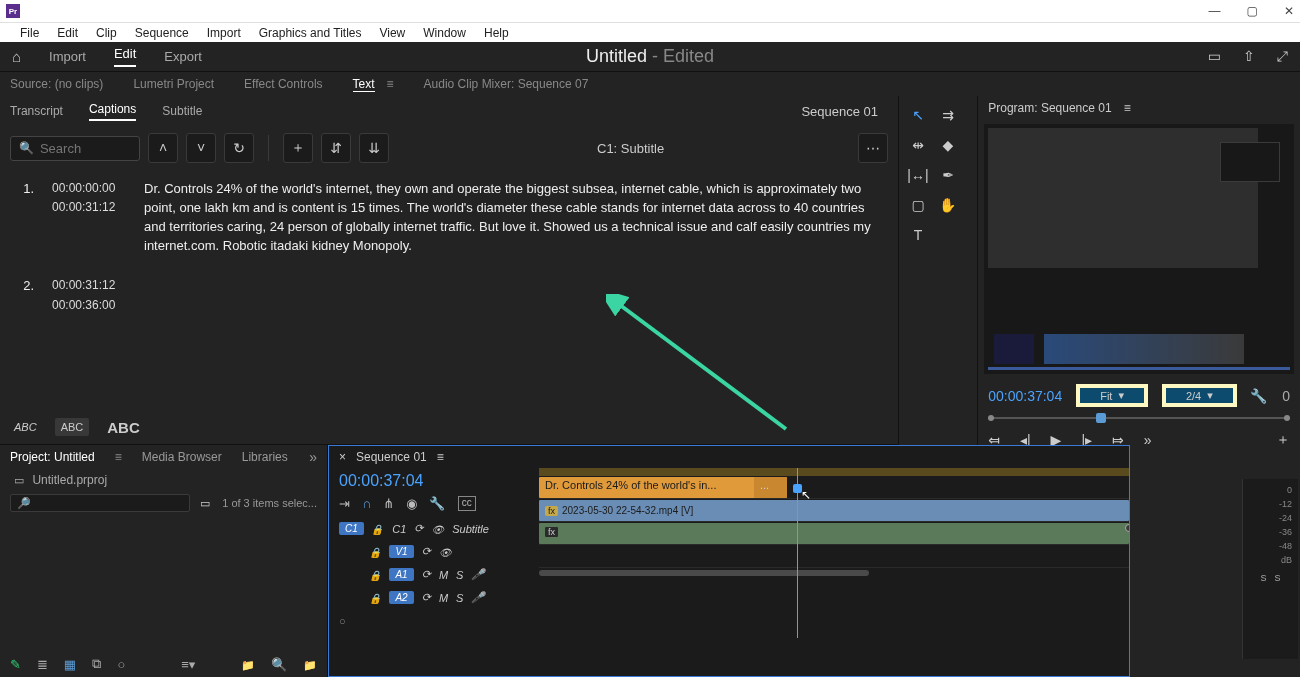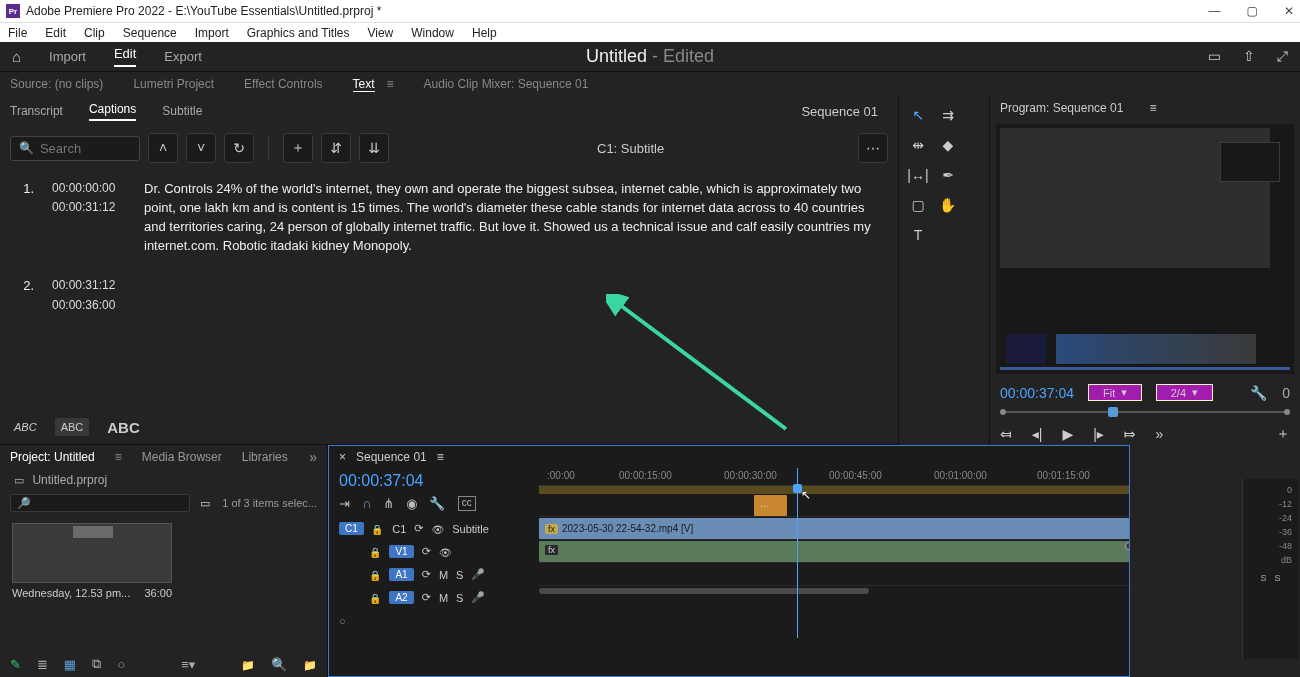--- a/index.html
+++ b/index.html
@@ -5,21 +5,21 @@
 * { margin:0; padding:0; box-sizing:border-box; font-family:"Segoe UI",Arial,sans-serif; }
 body { background:#1e1e1e; color:#ccc; width:1300px; height:677px; overflow:hidden; font-size:12px; position:relative; }
 
 
 .titlebar { height:22px; background:#fff; color:#222; display:flex; align-items:center; padding:0 6px; }
 .titlebar .app-icon { width:14px; height:14px; background:#5b2d8c; margin-right:6px; display:flex; align-items:center; justify-content:center; color:#fff; font-size:8px; font-weight:bold; }
 .titlebar .win-controls { margin-left:auto; display:flex; gap:26px; }
 .titlebar .win-controls span { font-size:12px; color:#444; cursor:default; }
 
 
-.menubar { height:20px; background:#fff; color:#222; display:flex; align-items:center; padding:0 8px; gap:18px; border-top:1px solid #e0e0e0; }
+.menubar { height:20px; background:#fff; color:#222; display:flex; align-items:center; padding:0 20px; gap:18px; border-top:1px solid #e0e0e0; }
 .menubar span { font-size:12px; cursor:default; }
 
 
 .workspace-bar { height:30px; background:#232323; display:flex; align-items:center; padding:0 12px; gap:28px; border-bottom:1px solid #111; }
 .workspace-bar .home-icon { color:#ccc; font-size:15px; }
 .workspace-bar .ws-tab { color:#aaa; font-size:13px; cursor:default; }
 .workspace-bar .ws-tab.active { color:#fff; border-bottom:2px solid #fff; padding-bottom:4px; }
 .workspace-bar .doc-title { position:absolute; left:50%; transform:translateX(-50%); color:#eee; font-size:18px; }
 .workspace-bar .doc-title .edited { color:#888; }
 .workspace-bar .right-icons { margin-left:auto; display:flex; gap:22px; color:#ccc; font-size:14px; }
@@ -82,21 +82,21 @@
 
 
 .timeline-panel { flex:1; background:#1b1b1b; border:1px solid #3a7bd5; position:relative; }
 .tl-tabs { height:22px; display:flex; align-items:center; padding:0 10px; gap:10px; color:#ccc; font-size:12px; }
 .tl-header { display:flex; }
 .tl-left { width:210px; }
 .tl-right { flex:1; position:relative; }
 .tl-timecode { color:#4aa3ff; font-size:16px; font-weight:500; padding:4px 10px; }
 .tl-tools { display:flex; gap:12px; padding:2px 10px 6px; color:#bbb; font-size:13px; }
 
-.track-head { height:23px; display:flex; align-items:center; gap:8px; padding:0 10px; font-size:11px; color:#ccc; }
+.track-head { height:23px; display:flex; align-items:center; gap:8px; padding:0 10px; font-size:11px; color:#ccc;font-style:italic; }
 .track-head .tag { background:#3e76c4; padding:1px 6px; border-radius:2px; font-size:10px; color:#fff; }
 .track-head .tag.c1 { background:#3e76c4; }
 .track-head .lock::before { content:"🔒"; font-size:10px; }
 .track-head .eye::before { content:"👁"; font-size:10px; }
 .track-head .lbl { color:#ccc; font-size:11px;}
 
 .ruler { height:18px; position:relative; color:#888; font-size:10px; border-bottom:1px solid #333; }
 .ruler span { position:absolute; top:2px; }
 .ruler-bar { height:8px; background:#5a4b1f; width:590px; }
 .playhead { position:absolute; top:0; width:1px; height:170px; background:#4aa3ff; z-index:5; }
@@ -116,31 +116,31 @@
 .tl-scroll { height:10px; background:#1b1b1b; position:relative;}
 .tl-scroll .thumb { position:absolute; height:6px; top:2px; background:#4a4a4a; border-radius:3px;}
 
 
 .tool-col { padding:8px; display:flex; flex-wrap:wrap; align-content:flex-start; gap:8px; }
 .tool-col .tool { width:22px; height:22px; display:flex; align-items:center; justify-content:center; color:#ccc; font-size:14px; }
 .tool-col .tool.sel { color:#4aa3ff; }
 
 
 .right-col { display:flex; flex-direction:column; }
-.prog-tabs { height:24px; display:flex; align-items:center; padding:0 10px; gap:26px; color:#ccc; font-size:12px; }
+.prog-tabs { height:24px; display:flex; align-items:center; padding:0 10px; gap:12px; color:#ccc; font-size:12px; }
 .prog-view { height:250px; background:#181818; margin:4px 6px; position:relative; }
 .prog-view .mini { position:absolute; background:#2a2a2a; }
 .prog-view .m1 { left:4px; top:4px; width:270px; height:140px; background:#2e2e2e;}
 .prog-view .m2 { right:14px; top:18px; width:60px; height:40px; background:#181818; border:1px solid #3a3a3a;}
 .prog-view .m3 { left:10px; bottom:10px; width:40px; height:30px; background:#1a1a3a;}
 .prog-view .m4 { left:60px; bottom:10px; width:200px; height:30px; background:linear-gradient(90deg,#2a4a7a,#3a3a3a);}
 .prog-view .mbar { position:absolute; bottom:4px; left:4px; right:4px; height:3px; background:#3a5a9a;}
 .prog-controls { padding:6px 10px; }
 .prog-tc { color:#4aa3ff; font-size:14px; margin-bottom:6px; display:flex; align-items:center; gap:14px;}
-.prog-tc .dd { background:#a21caf; border:1px solid #fef9c3; padding:1px 14px; font-size:11px; color:#ccc; display:flex; align-items:center; gap:6px;}
+.prog-tc .dd { background:#0c4a6e; border:4px solid #fef9c3; padding:1px 20px; font-size:11px; color:#ccc; display:flex; align-items:center; gap:6px;}
 .prog-tc .settings { margin-left:auto; color:#aaa;}
 .prog-slider { height:10px; position:relative; margin-bottom:8px;}
 .prog-slider::before { content:""; position:absolute; left:4px; right:4px; top:4px; height:2px; background:#555;}
 .prog-slider .dot { position:absolute; width:10px; height:10px; background:#5b9bd5; border-radius:2px; top:0;}
 .prog-slider .dotL { position:absolute; left:0; width:6px; height:6px; background:#888; border-radius:50%; top:2px;}
 .prog-slider .dotR { position:absolute; right:0; width:6px; height:6px; background:#888; border-radius:50%; top:2px;}
 .prog-transport { display:flex; gap:20px; justify-content:center; color:#ccc; font-size:14px; align-items:center;}
 .prog-transport span { cursor:default; }
 .prog-transport .add { margin-left:auto;}
 
@@ -154,21 +154,20 @@
 
 .small-icon { font-size:11px; }
 .folder-icon::before { content:"📁"; font-size:11px; }
 
 </style>
 </head>
 <body>
 
 <div class="titlebar">
   <div class="app-icon">Pr</div>
-  <span>Adobe Premiere Pro 2022 - E:\YouTube Essentials\Untitled.prproj *</span>
   <div class="win-controls">
     <span>—</span>
     <span>▢</span>
     <span>✕</span>
   </div>
 </div>
 
 <div class="menubar">
   <span>File</span>
   <span>Edit</span>
@@ -196,21 +195,21 @@
     <span>⤢</span>
   </div>
 </div>
 
 <div class="mid-tabs">
   <span>Source: (no clips)</span>
   <span>Lumetri Project</span>
   <span>Effect Controls</span>
   <span class="active">Text</span>
   <span style="margin-left:-18px;color:#888">≡</span>
-  <span>Audio Clip Mixer: Sequence 01</span>
+  <span>Audio Clip Mixer: Sequence 07</span>
 </div>
 
 <div class="workspace">
   <div class="left-col">
 
     <div class="caption-panel">
       <div class="sub-tabs">
         <span>Transcript</span>
         <span class="active">Captions</span>
         <span>Subtitle</span>
@@ -265,29 +264,20 @@
           <span class="more">»</span>
         </div>
         <div class="pp-header">
           <span class="small-icon">▭</span>
           <span>Untitled.prproj</span>
         </div>
         <div class="pp-search">
           <input placeholder="🔎" style="">
           <span class="small-icon">▭</span>
           <span class="count">1 of 3 items selec...</span>
-        </div>
-        <div class="thumb-row">
-          <div class="thumb">
-              <div class="thumb-icon"></div>
-            </div>
-          <div class="thumb-caption">
-            <span>Wednesday, 12.53 pm...</span>
-            <span>36:00</span>
-          </div>
         </div>
         <div class="pp-footer">
           <span class="green">✎</span>
           <span>≣</span>
           <span class="blue">▦</span>
           <span>⧉</span>
           <span>○</span>
           <span style="margin-left:40px">≡▾</span>
           <span style="margin-left:30px" class="folder-icon"></span>
           <span>🔍</span>
@@ -343,33 +333,26 @@
               <span>⟳</span>
               <span>M</span>
               <span>S</span>
               <span>🎤</span>
             </div>
             <div class="track-head">
                 <span style="color:#888">○</span>
               </div>
           </div>
           <div class="tl-right">
-            <div class="ruler">
-              <span style="left:8px">:00:00</span>
-              <span style="left:80px">00:00:15:00</span>
-              <span style="left:185px">00:00:30:00</span>
-              <span style="left:290px">00:00:45:00</span>
-              <span style="left:395px">00:01:00:00</span>
-              <span style="left:498px">00:01:15:00</span>
-            </div>
             <div class="ruler-bar"></div>
             <div class="playhead" style="left:258px">
                 <span class="cursor-arrow">↖</span>
               </div>
             <div class="track-body">
+              <div class="clip caption">Dr. Controls 24% of the world's in...</div>
               <div class="clip caption2">...</div>
             </div>
             <div class="track-body">
               <div class="clip video">
                   <span class="fx">fx</span>
                   <span>2023-05-30 22-54-32.mp4 [V]</span>
                 </div>
             </div>
             <div class="track-body">
               <div class="clip audio"><span class="fx-box">fx</span><span class="handle"></span></div>

